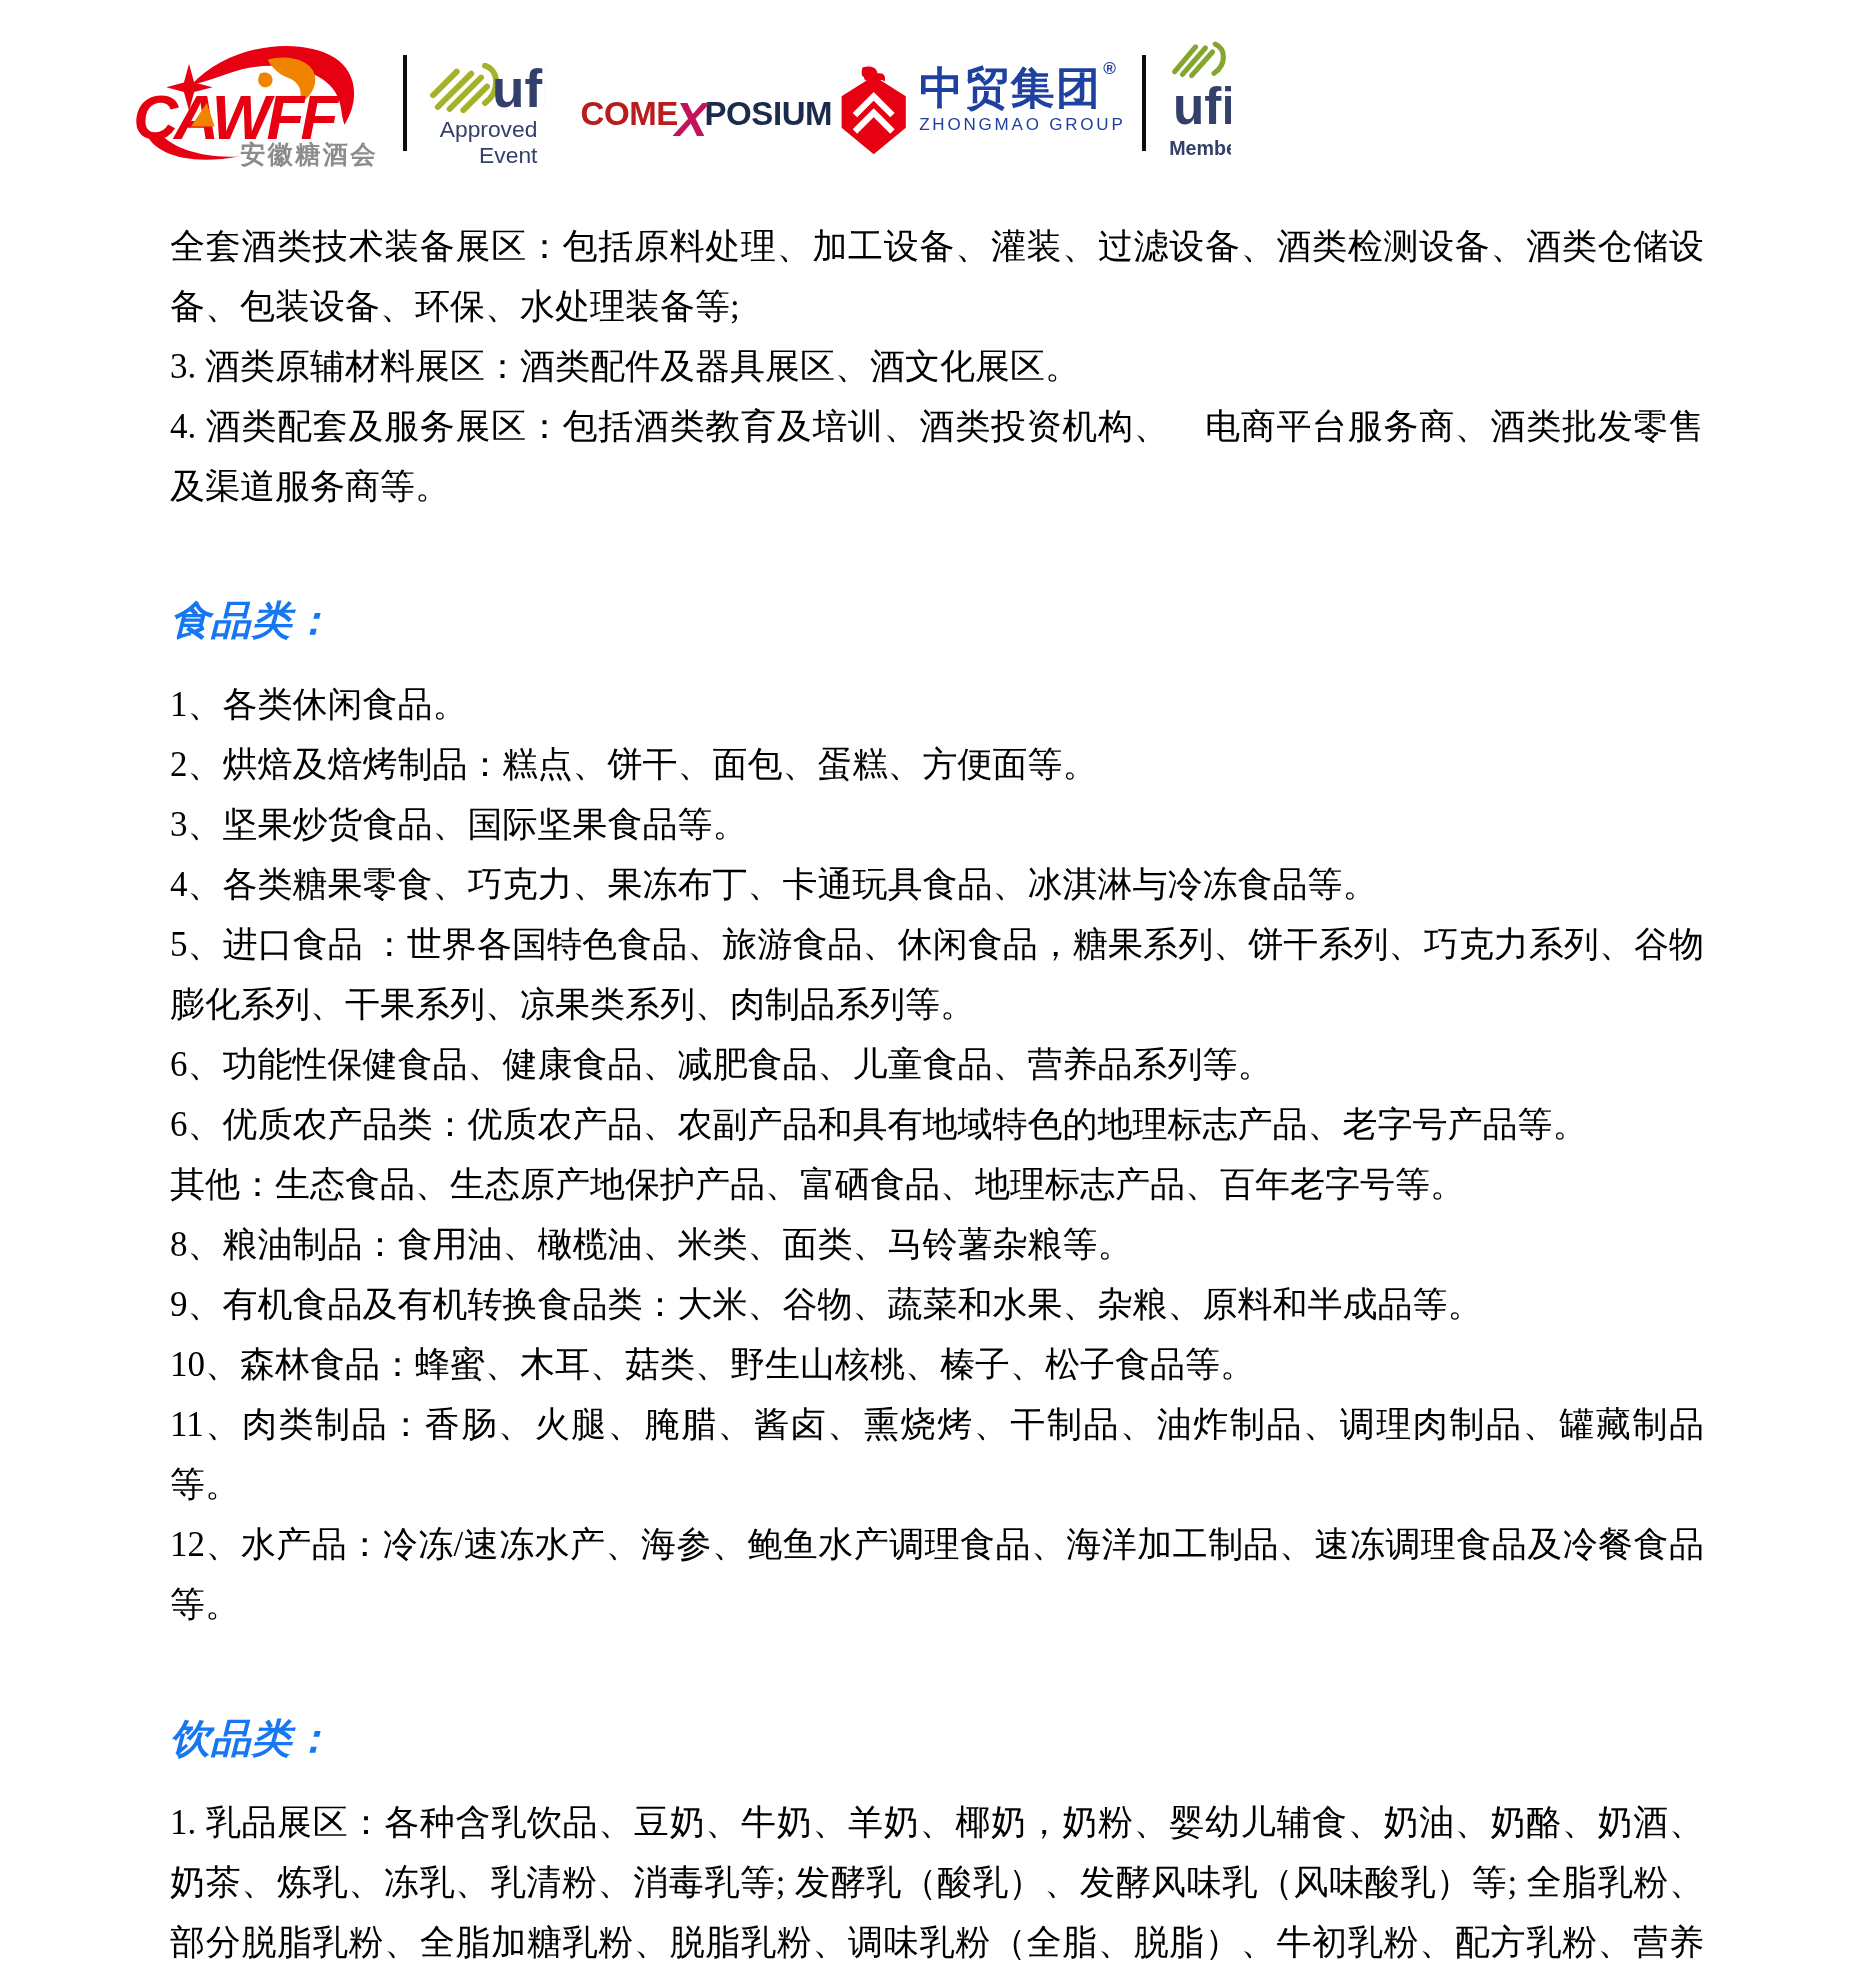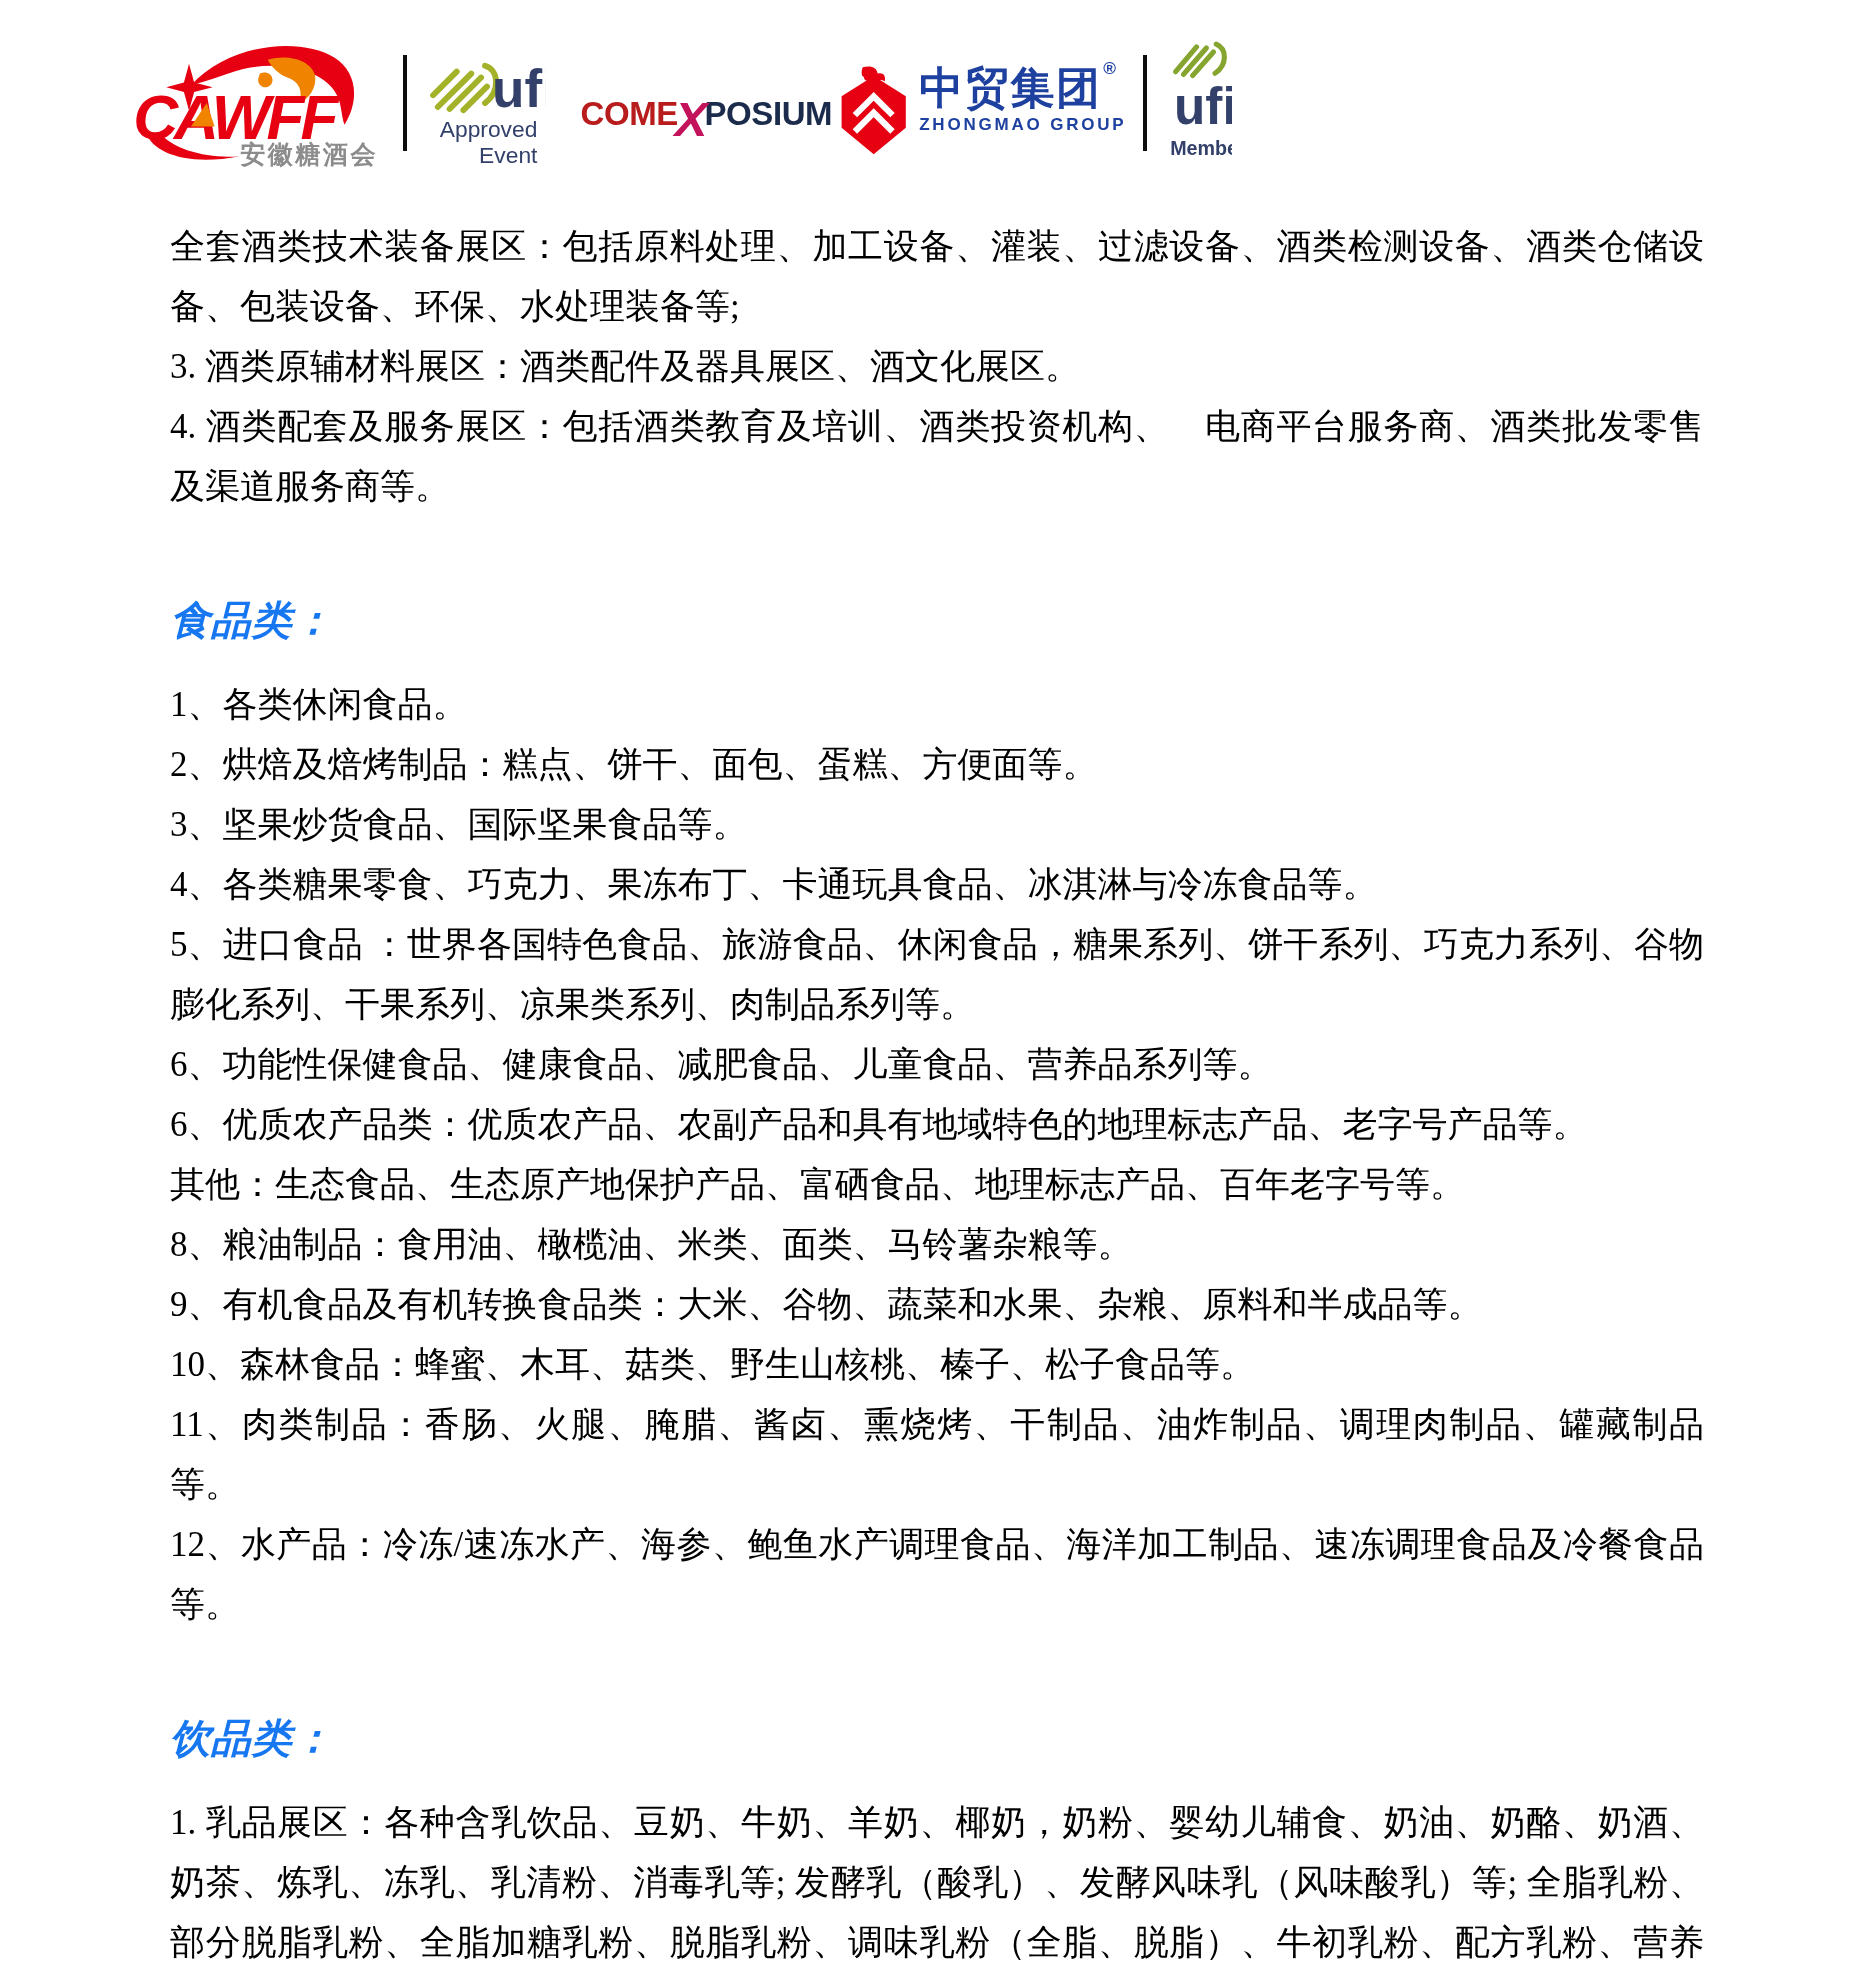--- a/index.html
+++ b/index.html
@@ -19,21 +19,21 @@
         font-family: "Liberation Sans", "DejaVu Sans", sans-serif; font-weight: 700; flex: 0 0 auto; }
   .cx-come, .cx-rest { font-size: 33px; letter-spacing: -0.4px; line-height: 1; }
   .cx-x { font-size: 49px; line-height: 1; font-style: italic; margin: 0 -3.1px; position: relative; top: 5.5px; }
 
   .zm { margin-left: 7px; display: flex; flex: 0 0 auto; margin-top: 15.7px; }
   .zm-emblem { width: 69px; height: 92px; }
   .zm-txt { margin-left: 11px; display: flex; flex-direction: column; font-family: "Liberation Sans", "DejaVu Sans", sans-serif; }
   .zm-cn-row { display: flex; align-items: flex-start; }
   .zm-cn { font-size: 44px; font-weight: 800; line-height: 1.05; letter-spacing: 1.6px; }
   .zm-reg { font-size: 17.3px; font-weight: 700; position: relative; top: -7px; left: 1.6px; }
-  .zm-en { font-size: 17px; font-weight: 700; letter-spacing: 2.8px; margin-top: 3.9px; }
+  .zm-en { font-size: 17px; font-weight: 400; letter-spacing: 2.8px; margin-top: 3.9px; }
 
   .div2 { margin-left: 16.5px; }
   .ufi-mem { width: 65px; height: 130px; margin-left: 20.4px; flex: 0 0 auto; margin-top: -2px; }
 
   
   .content { padding: 0 168px 0 170px; margin-top: 46px; }
   .para { font-size: 35px; line-height: 60px; text-align: justify; }
   .sec-title { font-family: "Liberation Sans", "DejaVu Sans", sans-serif; font-weight: 800;
                font-size: 40px; line-height: 53px; margin: 77px 0 28px 0; letter-spacing: 0.8px; font-style: italic; }
 </style>

